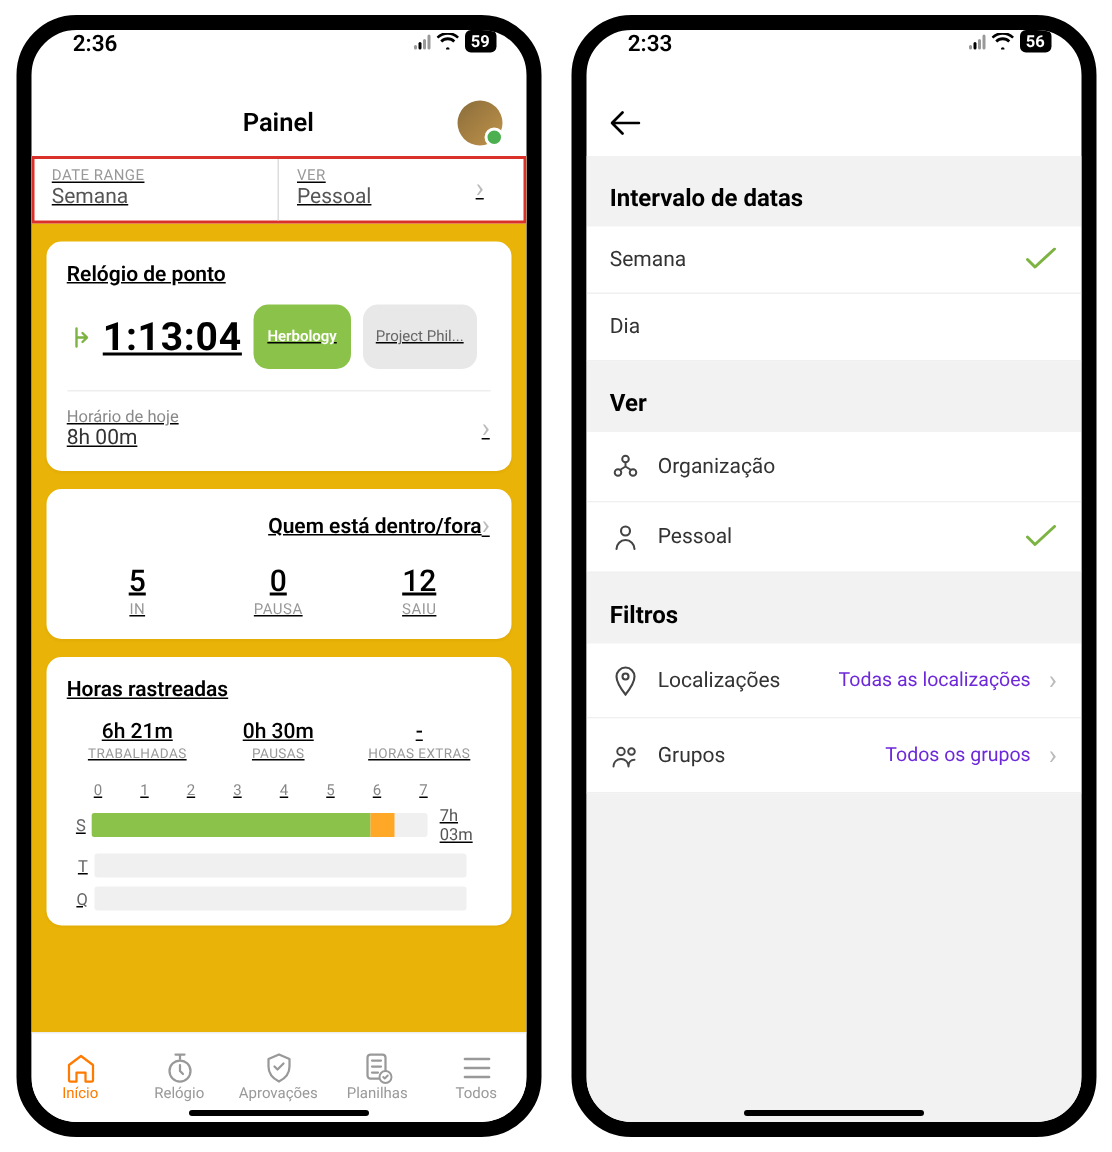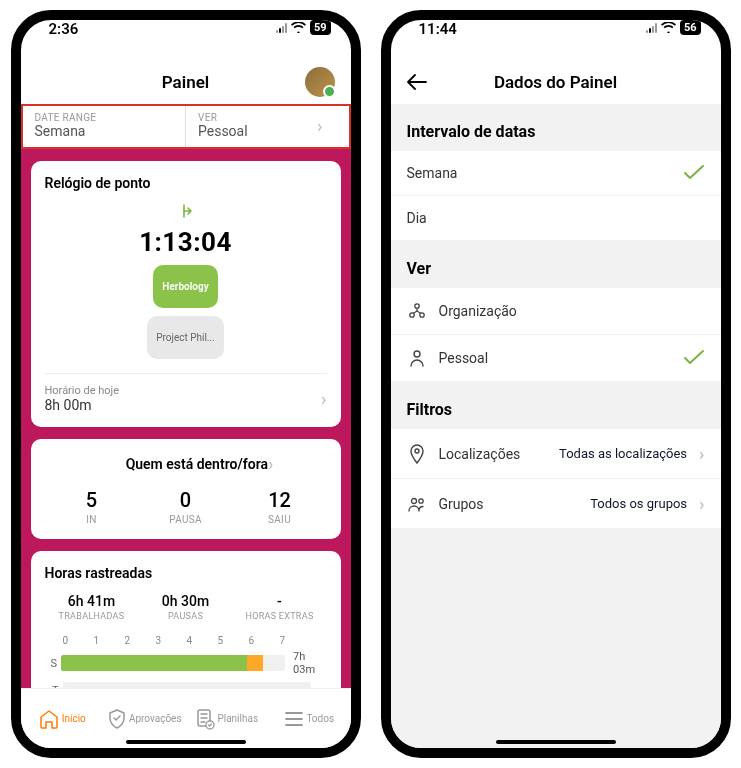--- a/index.html
+++ b/index.html
@@ -27,71 +27,71 @@
     display: flex; align-items: center; justify-content: center; height: 44px;
     position: relative; font-size: 17px; font-weight: 600;
   }
   .header .back { position: absolute; left: 16px; font-size: 22px; cursor: pointer; }
   .avatar {
     position: absolute; right: 16px; width: 30px; height: 30px; border-radius: 50%;
     background: linear-gradient(135deg,#8a6d3b,#c0934a); display:flex;align-items:center;justify-content:center;
     color:#fff; font-size:12px;
   }
   .avatar::after{content:"";position:absolute;bottom:-1px;right:-1px;width:9px;height:9px;border-radius:50%;background:#4caf50;border:2px solid #fff;}
-  .content { flex:1; background:#be185d; overflow:hidden; display:flex; flex-direction:column; }
+  .content { flex:1; background:#eab308; overflow:hidden; display:flex; flex-direction:column;text-decoration:underline; }
   .filter-bar {
     display:flex; border:2px solid #d9302a; background:#fff; margin:0;
   }
   .filter-cell { flex:1; padding:6px 12px 8px; }
   .filter-cell:first-child{border-right:1px solid #ddd;}
   .filter-label { font-size:10px; color:#999; letter-spacing:0.3px; }
   .filter-value { font-size:14px; color:#555; }
   .filter-chevron { align-self:center; padding-right:14px; color:#bbb; font-size:18px; }
   .card { background:#fff; margin:12px 10px 0; border-radius:10px; padding:14px 14px; box-shadow:0 1px 2px rgba(0,0,0,0.04);}
   .card h3 { font-size:14px; font-weight:600; margin-bottom:12px; }
-  .timer-row{display:flex;align-items:center;gap:8px;margin-bottom:14px;flex-direction:column;}
+  .timer-row{display:flex;align-items:center;gap:8px;margin-bottom:14px;}
   .timer-icon{color:#7cb342;font-size:16px;}
   .timer{font-size:26px;font-weight:700;letter-spacing:0.5px;}
   .pill{font-size:10px;padding:16px 9px;border-radius:10px;white-space:nowrap;}
   .pill.green{background:#8bc34a;color:#fff;font-weight:600;}
   .pill.gray{background:#e8e8e8;color:#666;}
   .subrow{display:flex;justify-content:space-between;align-items:center;border-top:1px solid #eee;padding-top:10px;margin-top:4px;}
   .subrow .left .lbl{font-size:11px;color:#888;}
   .subrow .left .val{font-size:14px;color:#333;}
   .chev{color:#bbb;font-size:18px;}
-  .row-head{display:flex;justify-content:center;align-items:center;margin-bottom:14px;margin-left:28px;}
+  .row-head{display:flex;justify-content:flex-end;align-items:center;margin-bottom:14px;margin-left:28px;}
   .row-head h3{margin:0;}
   .stat-row{display:flex;text-align:center;}
   .stat{flex:1;}
   .stat .num{font-size:20px;font-weight:500;}
   .stat .lbl{font-size:10px;color:#999;letter-spacing:0.3px;margin-top:2px;}
   .tracked-row{display:flex;text-align:center;margin-bottom:14px;}
   .tracked{flex:1;}
   .tracked .val{font-size:14px;font-weight:500;}
   .tracked .lbl{font-size:9px;color:#999;letter-spacing:0.3px;margin-top:2px;}
   .axis{display:flex;font-size:10px;color:#888;padding-left:18px;margin-bottom:4px;}
   .axis span{flex:0 0 31px;}
   .chart-row{display:flex;align-items:center;font-size:11px;color:#666;margin-bottom:6px;}
   .chart-row .day{width:14px;text-align:right;margin-right:4px;}
   .chart-track{width:248px;height:16px;background:#f0f0f0;border-radius:2px;display:flex;overflow:hidden;}
   .chart-track .seg-g{background:#8bc34a;}
   .chart-track .seg-o{background:#ffa726;}
   .chart-row .total{margin-left:8px;font-size:11px;color:#555;}
   .tabbar{height:60px;background:#fff;border-top:1px solid #eee;display:flex;}
-  .tab{flex:1;display:flex;flex-direction:row;align-items:center;justify-content:center;gap:2px;font-size:10px;color:#999;}
+  .tab{flex:1;display:flex;flex-direction:column;align-items:center;justify-content:center;gap:2px;font-size:10px;color:#999;}
   .tab.active{color:#ff7a00;}
   .tab .ico{height:20px;display:flex;align-items:center;justify-content:center;}
   .home-ind{position:absolute;bottom:4px;left:50%;transform:translateX(-50%);width:120px;height:4px;background:#000;border-radius:4px;}
 
   
   .section-head{background:#f2f2f2;padding:18px 16px 10px;font-size:16px;font-weight:700;}
   .list-row{display:flex;align-items:center;padding:14px 16px;background:#fff;border-bottom:1px solid #f0f0f0;gap:12px;}
   .list-row .icon-slot{width:20px;display:flex;justify-content:center;color:#555;}
   .list-row .lbl{flex:1;font-size:14px;color:#333;}
-  .list-row .hint{font-size:13px;color:#0f172a;}
+  .list-row .hint{font-size:13px;color:#6d28d9;}
   .check{color:#7cb342;}
   .content2{flex:1;background:#f2f2f2;overflow:auto;}
   svg{display:block;}
 </style>
 </head>
 <body>
 
 <div class="phone">
   <div class="status-bar">
     <span>2:36</span>
@@ -171,21 +171,21 @@
       <div class="num">12</div>
       <div class="lbl">SAIU</div>
     </div>
         </div>
     </div>
 
     <div class="card" style="padding-bottom:4px;">
       <h3>Horas rastreadas</h3>
       <div class="tracked-row" id="tracked-cols">
           <div class="tracked">
-      <div class="val">6h 41m</div>
+      <div class="val">6h 21m</div>
       <div class="lbl">TRABALHADAS</div>
     </div>
           <div class="tracked">
       <div class="val">0h 30m</div>
       <div class="lbl">PAUSAS</div>
     </div>
           <div class="tracked">
       <div class="val">-</div>
       <div class="lbl">HORAS EXTRAS</div>
     </div>
@@ -235,20 +235,29 @@
       <span class="ico">
           <svg width="22" height="20" viewBox="0 0 22 20">
             <path d="M3 8l8-6 8 6v10a1 1 0 01-1 1h-4v-6H8v6H4a1 1 0 01-1-1V8z" fill="none" stroke="currentColor" stroke-width="1.5" stroke-linejoin="round"></path>
           </svg>
         </span>
       <span>Início</span>
     </div>
       <div class="tab ">
       <span class="ico">
           <svg width="20" height="22" viewBox="0 0 20 22">
+            <circle cx="10" cy="13" r="7" fill="none" stroke="currentColor" stroke-width="1.5"></circle>
+            <path d="M10 9v4l2 2M7 2h6M10 2v3" stroke="currentColor" stroke-width="1.5" fill="none" stroke-linecap="round"></path>
+          </svg>
+        </span>
+      <span>Relógio</span>
+    </div>
+      <div class="tab ">
+      <span class="ico">
+          <svg width="20" height="22" viewBox="0 0 20 22">
             <path d="M10 2l7 3v5c0 5-3 8-7 10-4-2-7-5-7-10V5l7-3z" fill="none" stroke="currentColor" stroke-width="1.5" stroke-linejoin="round"></path>
             <path d="M7 10l2 2 4-4" stroke="currentColor" stroke-width="1.5" fill="none" stroke-linecap="round" stroke-linejoin="round"></path>
           </svg>
         </span>
       <span>Aprovações</span>
     </div>
       <div class="tab ">
       <span class="ico">
           <svg width="20" height="22" viewBox="0 0 20 22">
             <rect x="3" y="2" width="12" height="16" rx="2" fill="none" stroke="currentColor" stroke-width="1.5"></rect>
@@ -266,21 +275,21 @@
           </svg>
         </span>
       <span>Todos</span>
     </div>
     </div>
   <div class="home-ind"></div>
 </div>
 
 <div class="phone">
   <div class="status-bar">
-    <span>11:44</span>
+    <span>2:33</span>
     <div class="status-right">
       <span class="signal">
           <span></span>
           <span class="on"></span>
           <span></span>
           <span></span>
         </span>
       <span class="wifi">
         <svg width="15" height="11" viewBox="0 0 15 11">
             <path d="M7.5 9.5a1.2 1.2 0 100 2.4 1.2 1.2 0 000-2.4zM3.8 6.3a5.2 5.2 0 017.4 0l1.3-1.3a7 7 0 00-10 0l1.3 1.3zM1.2 3.7a8.9 8.9 0 0112.6 0L15 2.5a10.6 10.6 0 00-15 0l1.2 1.2z" fill="#000"></path>
@@ -289,21 +298,20 @@
       <span class="battery">56</span>
     </div>
   </div>
 
   <div class="header">
     <span class="back">
       <svg width="20" height="16" viewBox="0 0 20 16">
           <path d="M8 1L1 8l7 7M1 8h18" stroke="#000" stroke-width="1.8" fill="none" stroke-linecap="round" stroke-linejoin="round"></path>
         </svg>
     </span>
-    <span>Dados do Painel</span>
   </div>
 
   <div class="content2">
     <div class="section-head">Intervalo de datas</div>
     <div id="date-opts">
         <div class="list-row">
       <span class="lbl">Semana</span>
       <span class="check">
             <svg width="22" height="16" viewBox="0 0 22 16">
               <path d="M2 8l5 5L20 1" stroke="#7cb342" stroke-width="2" fill="none" stroke-linecap="round" stroke-linejoin="round"></path>

